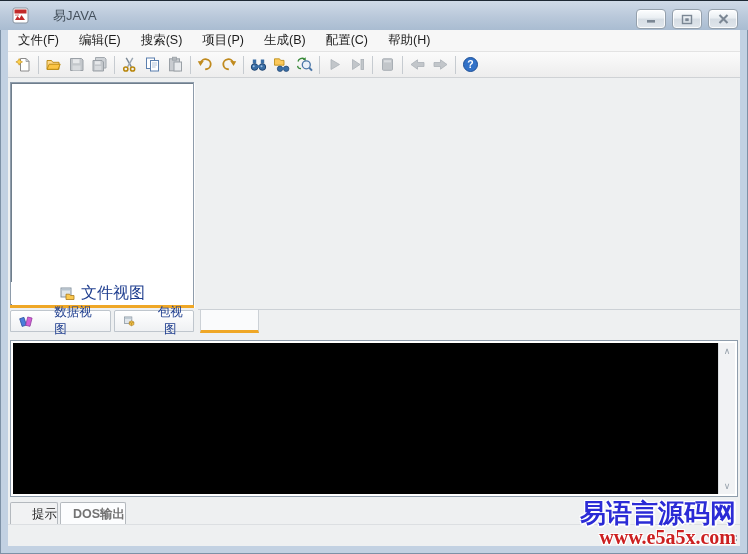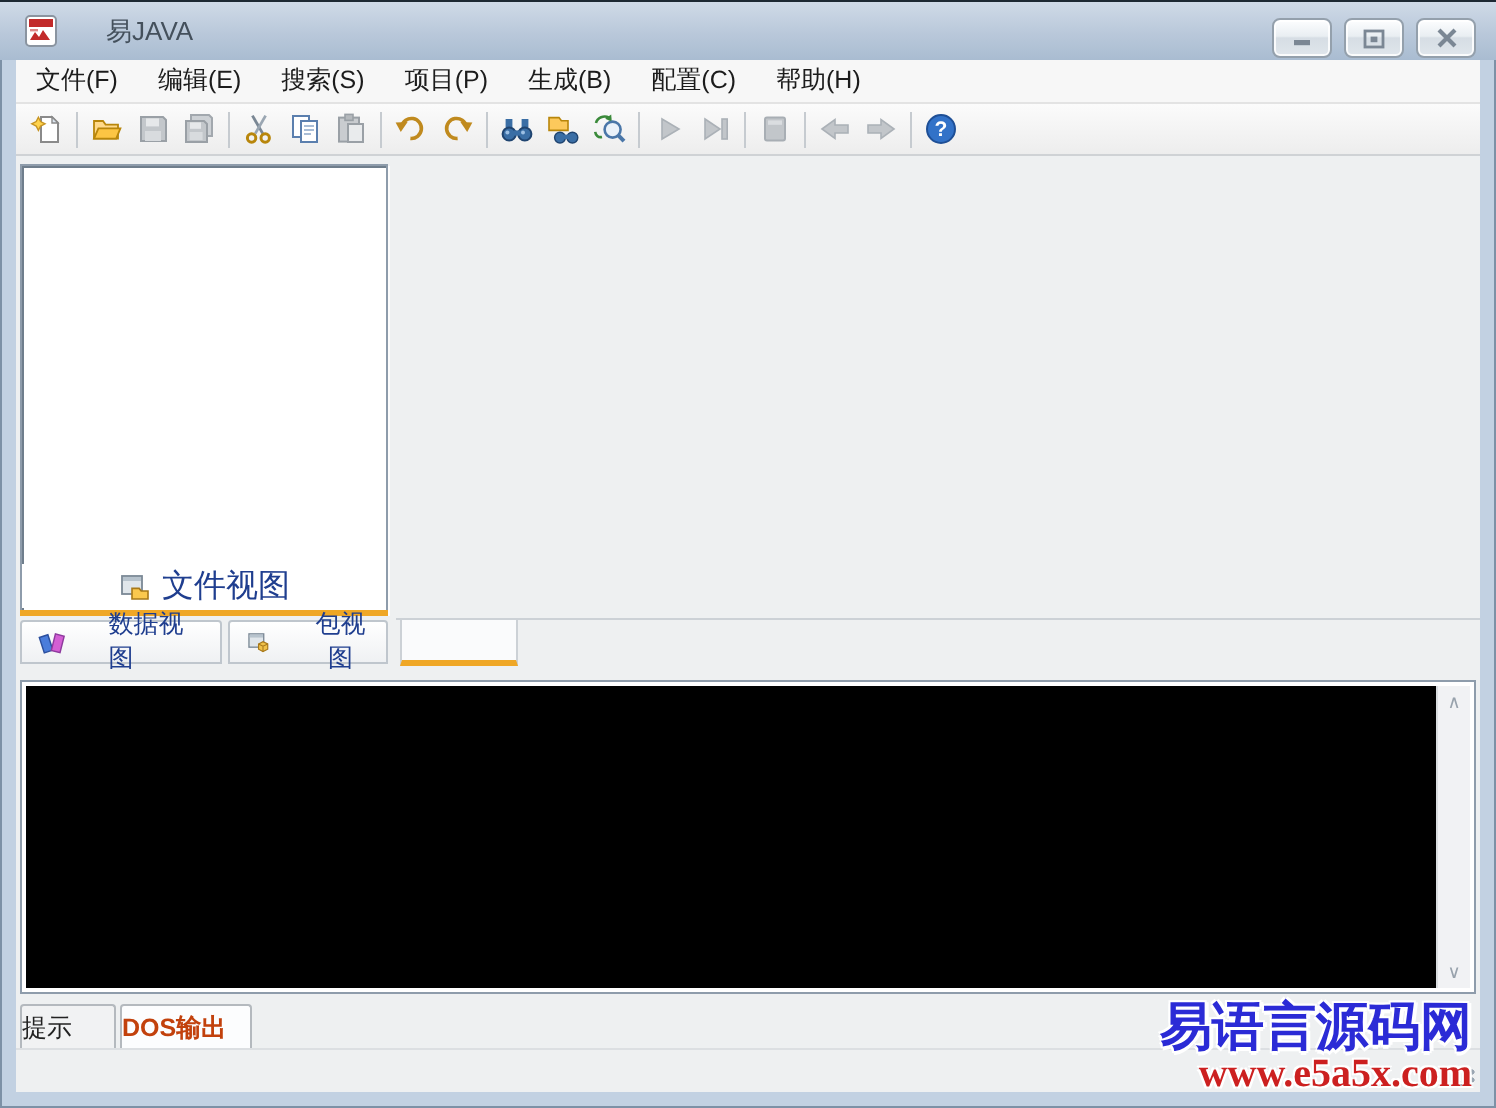--- a/index.html
+++ b/index.html
@@ -79,26 +79,26 @@
   }
   .console-black { flex:1; background:#000; }
   .vscroll {
     width:17px; background:#f1f2f4; border-left:1px solid #dadde0;
     display:flex; flex-direction:column; justify-content:space-between;
   }
   .scroll-arrow { height:16px; display:flex; align-items:center; justify-content:center; font-size:9px; color:#98a2ac; }
   
   .out-tab {
     position:absolute; top:424px; height:24px;
-    display:flex; align-items:center; justify-content:flex-start;
+    display:flex; align-items:center; justify-content:flex-end;
     border:1px solid #b4b9be; border-bottom:none; border-radius:2px 2px 0 0;
     font-size:12.5px;
   }
   .out-tab.inactive { left:2px; width:48px; background:#f1f2f3; color:#222; }
-  .out-tab.active { left:52px; width:66px; background:#fcfdfe; color:#c2410c; font-weight:bold; border-bottom:3px solid #efa726; height:27px; }
+  .out-tab.active { left:52px; width:66px; background:#fcfdfe; color:#737373; font-weight:bold; border-bottom:3px solid #efa726; height:27px; }
   
   .statusbar { position:absolute; left:0; right:0; top:446px; height:22px; background:#eef0f1; border-top:1px solid #dcdfe2; }
   .grip { position:absolute; right:2px; bottom:2px; width:10px; height:10px;
     background:
       radial-gradient(circle at 2px 8px,#9aa6b2 1.2px,transparent 1.4px),
       radial-gradient(circle at 6px 8px,#9aa6b2 1.2px,transparent 1.4px),
       radial-gradient(circle at 8px 8px,transparent 0,transparent 0),
       radial-gradient(circle at 6px 4px,#9aa6b2 1.2px,transparent 1.4px),
       radial-gradient(circle at 8px 6px,#9aa6b2 1.2px,transparent 1.4px),
       radial-gradient(circle at 8px 2px,#9aa6b2 1.2px,transparent 1.4px);

